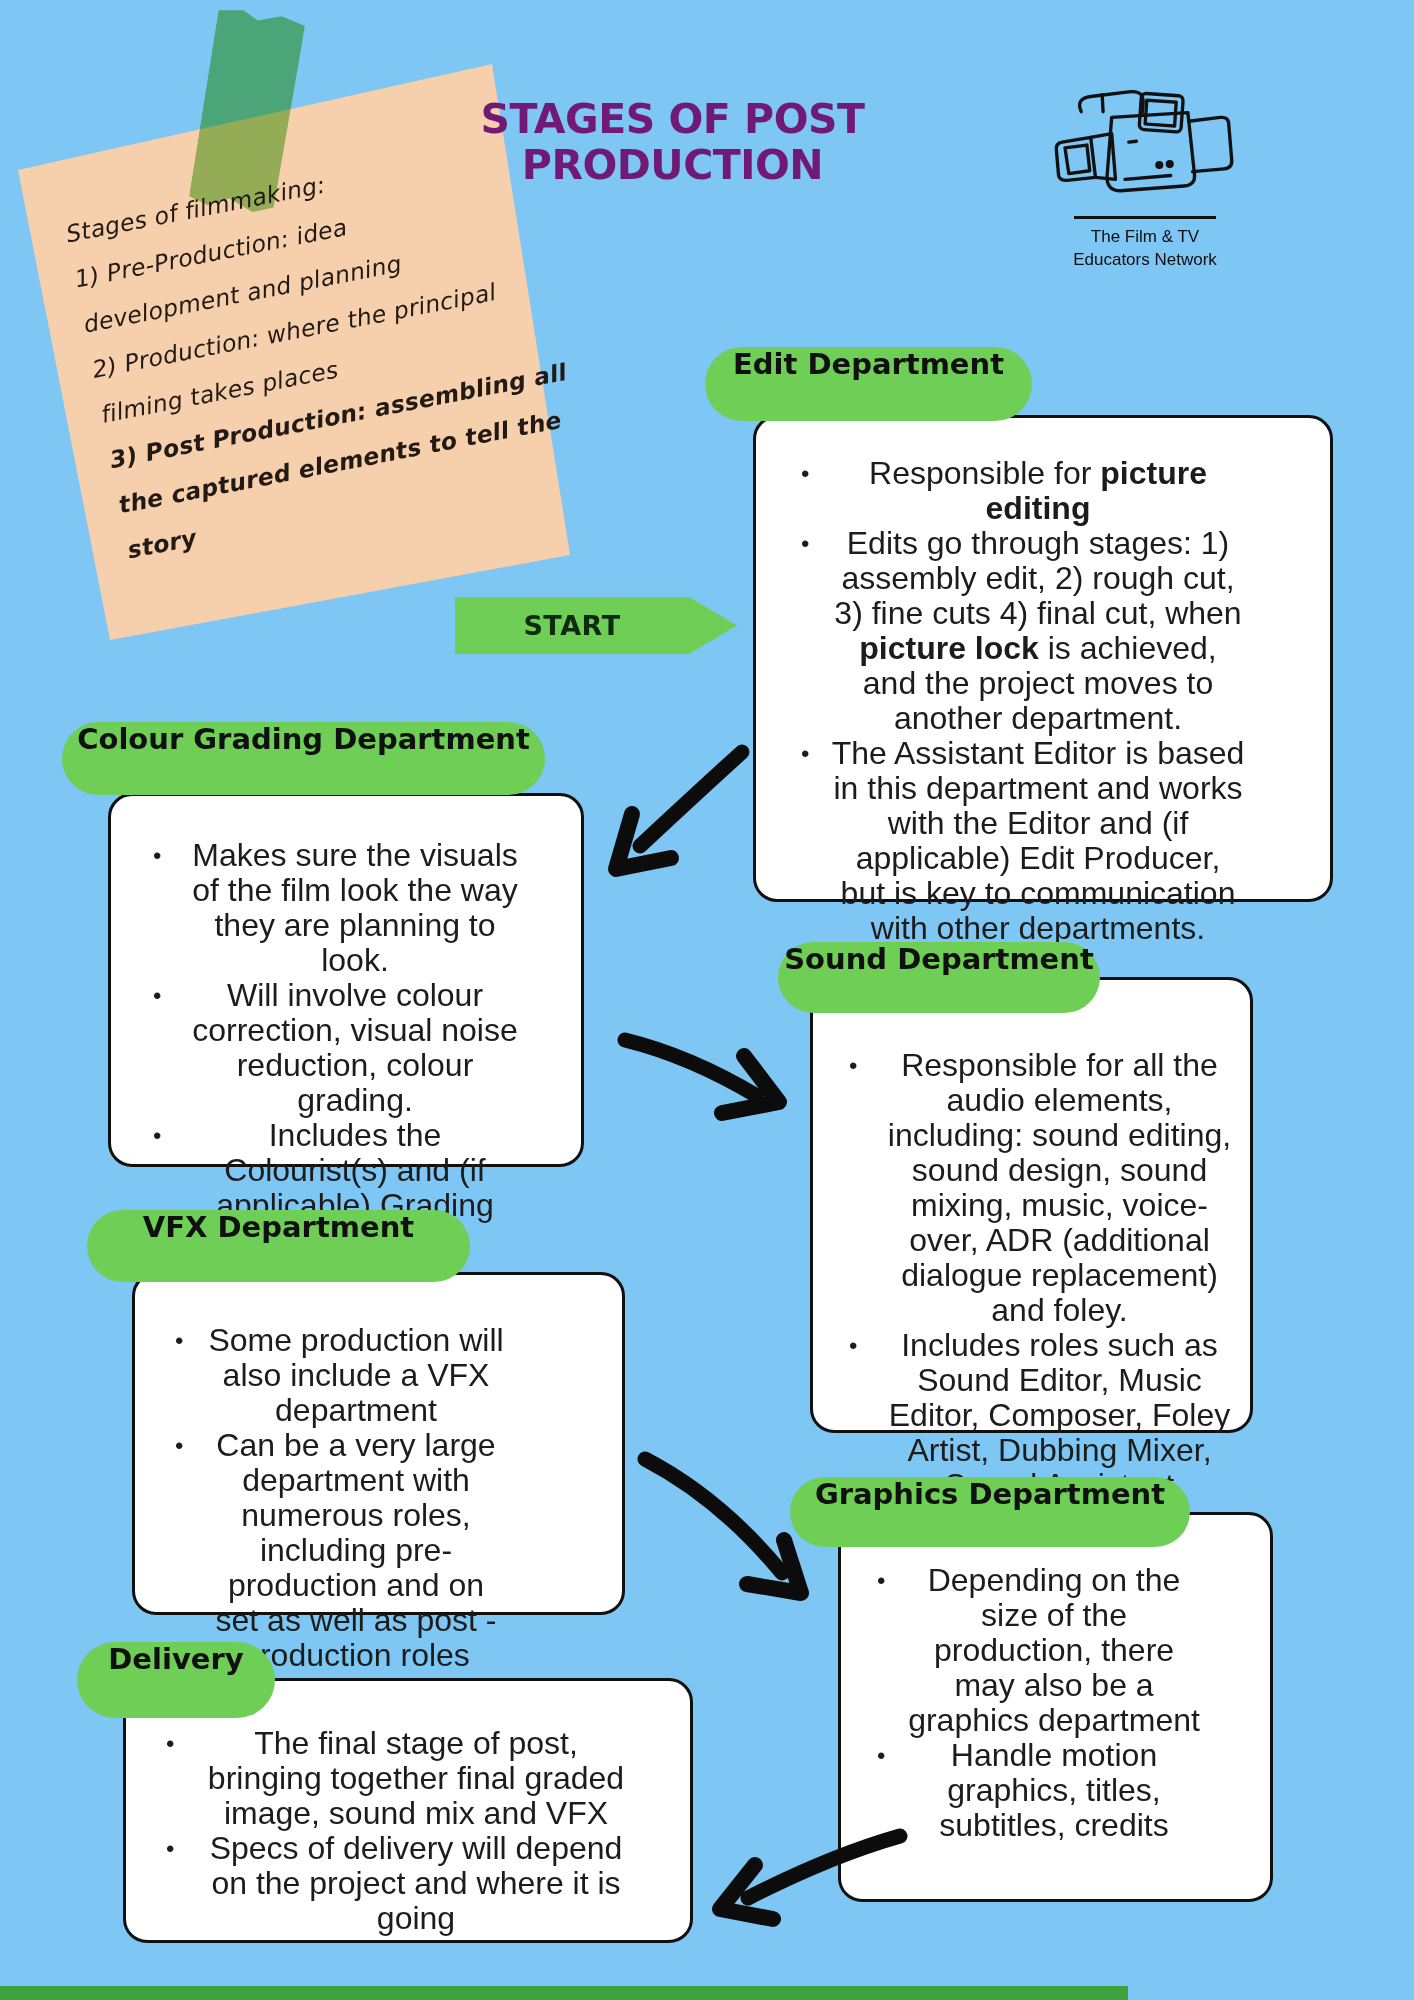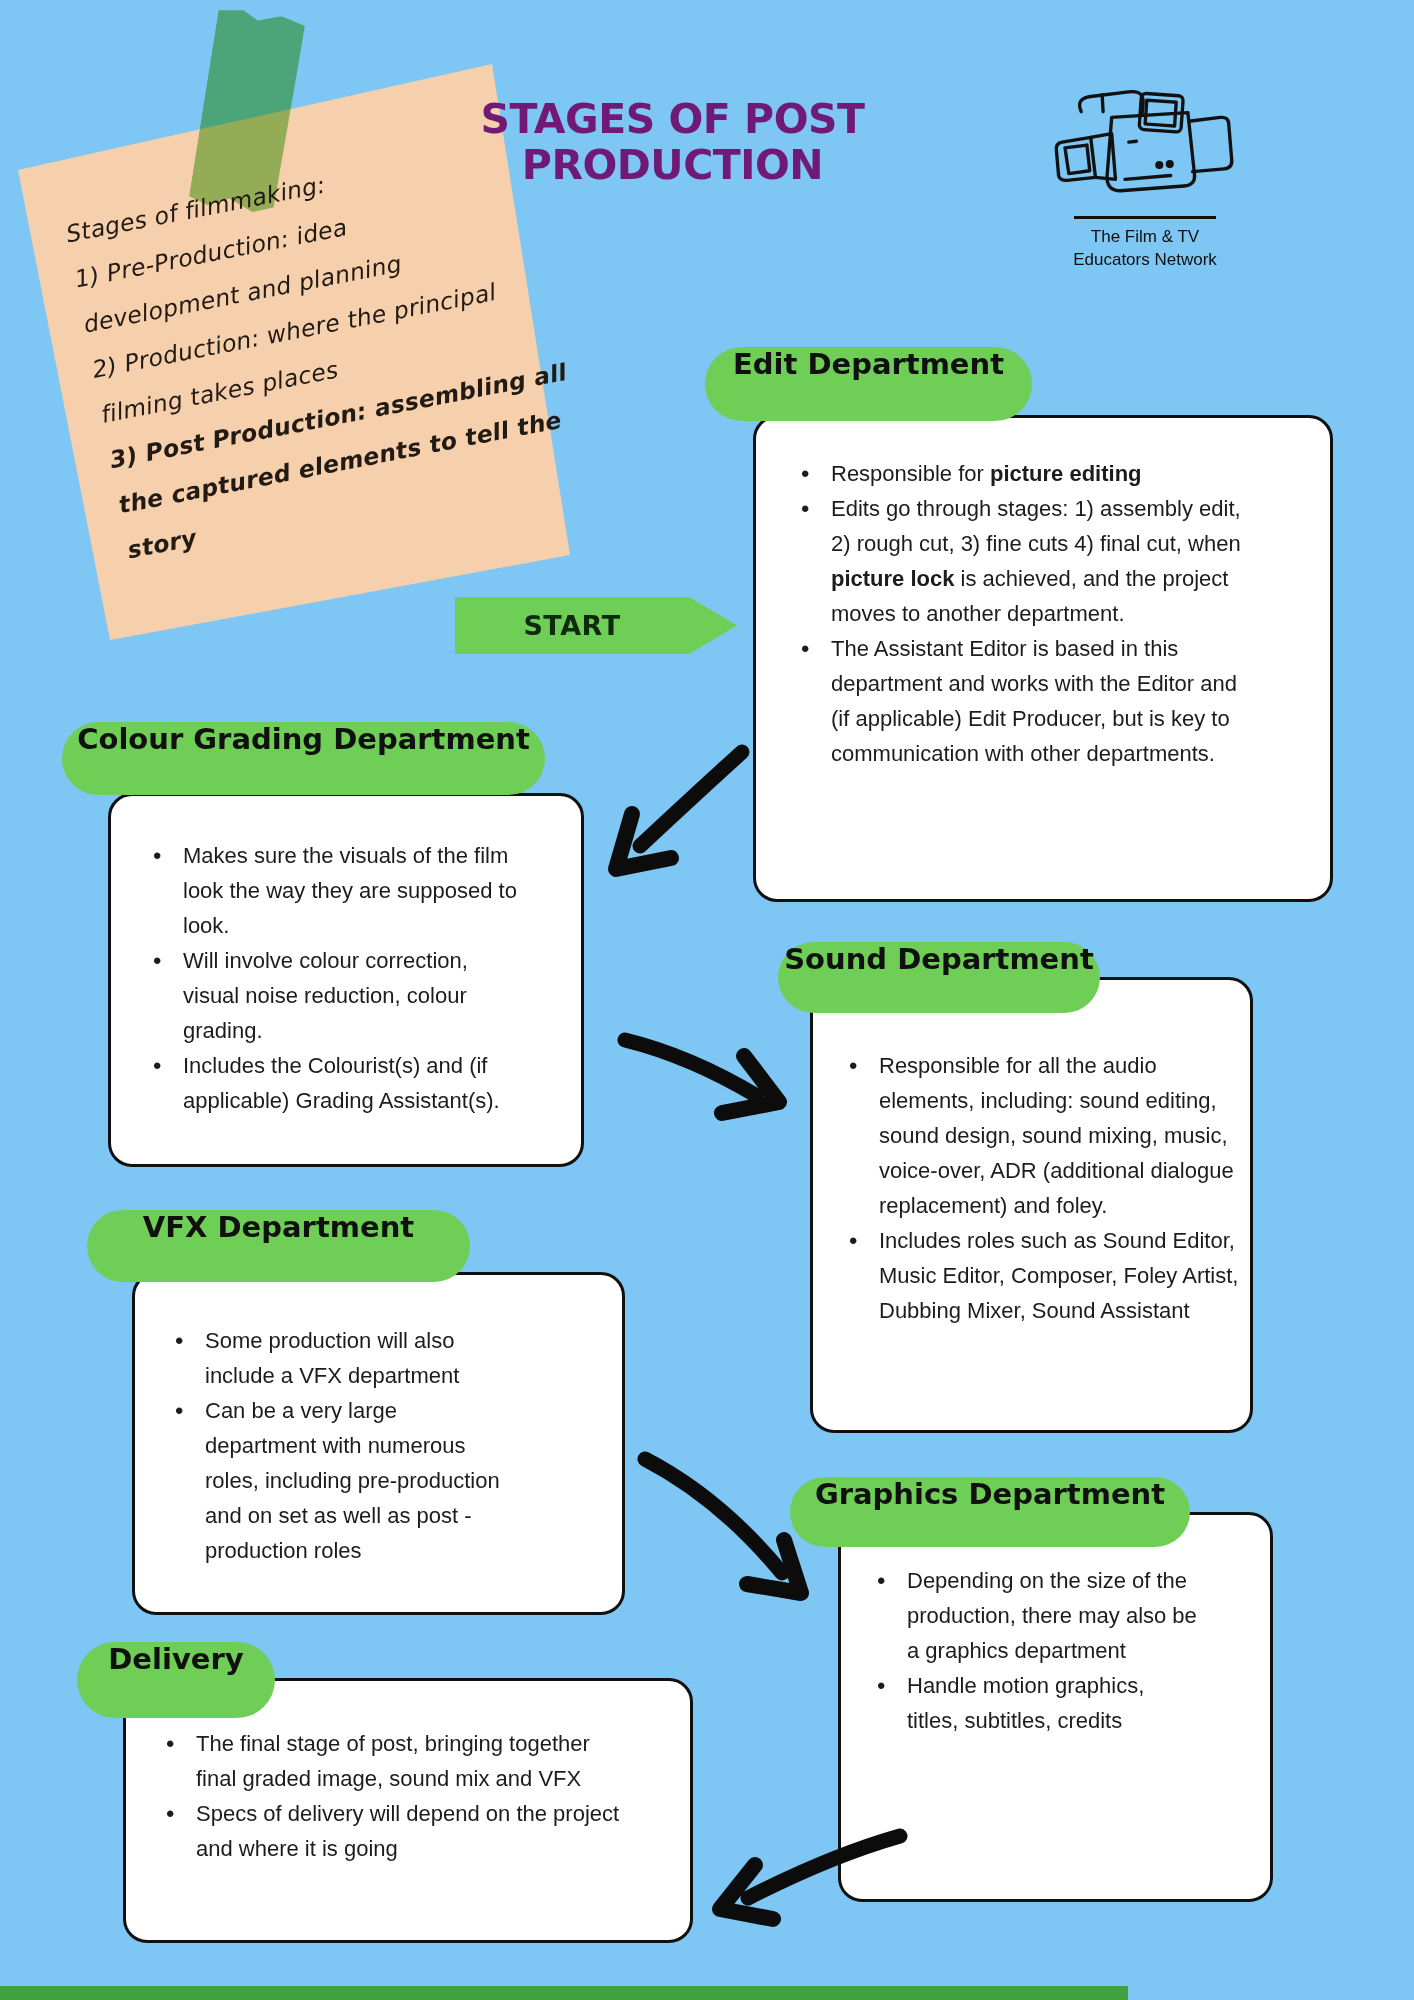--- a/index.html
+++ b/index.html
@@ -43,21 +43,21 @@
     position:absolute;background:var(--green,#6FCE55);border-radius:40px;
     display:flex;align-items:flex-start;justify-content:center;
     font-family:"DejaVu Sans",sans-serif;font-weight:bold;font-size:29px;color:#101010;
     z-index:6;
   }
   
   .box{
     position:absolute;background:#ffffff;border:3.5px solid #101010;border-radius:24px;
     z-index:4;box-sizing:border-box;
   }
-  .box ul{margin:0;padding:0;list-style:none;font-size:22px;line-height:35px;}
+  .box ul{margin:0;padding:0;list-style:none;font-size:32px;line-height:35px;text-align:center;}
   .box li{position:relative;}
   .box li::before{content:"•";position:absolute;left:-30px;top:0;font-size:24px;}
   .box b{font-weight:bold;}
   
   .start{
     position:absolute;left:455px;top:597px;width:282px;height:57px;
     background:var(--green,#6FCE55);
     clip-path:polygon(0 0,83% 0,100% 50%,83% 100%,0 100%);
     display:flex;align-items:center;z-index:6;
   }
@@ -130,21 +130,21 @@
         <li>Edits go through stages: 1) assembly edit, 2) rough cut, 3) fine cuts 4) final cut, when <b>picture lock</b> is achieved, and the project moves to another department.</li>
         <li>The Assistant Editor is based in this department and works with the Editor and (if applicable) Edit Producer, but is key to communication with other departments.</li>
       </ul>
   </div>
 
   <div class="pill" style="left:62px;top:722px;width:483px;height:73px;">
     <span>Colour Grading Department</span>
   </div>
   <div class="box" style="left:108px;top:793px;width:476px;height:374px;padding:42px 54px 0 72px;">
     <ul>
-        <li>Makes sure the visuals of the film look the way they are supposed to look.</li>
+        <li>Makes sure the visuals of the film look the way they are planning to look.</li>
         <li>Will involve colour correction, visual noise reduction, colour grading.</li>
         <li>Includes the Colourist(s) and (if applicable) Grading Assistant(s).</li>
       </ul>
   </div>
 
   <div class="pill" style="left:778px;top:942px;width:322px;height:71px;">
     <span>Sound Department</span>
   </div>
   <div class="box" style="left:810px;top:977px;width:443px;height:456px;padding:68px 10px 0 66px;">
     <ul>

